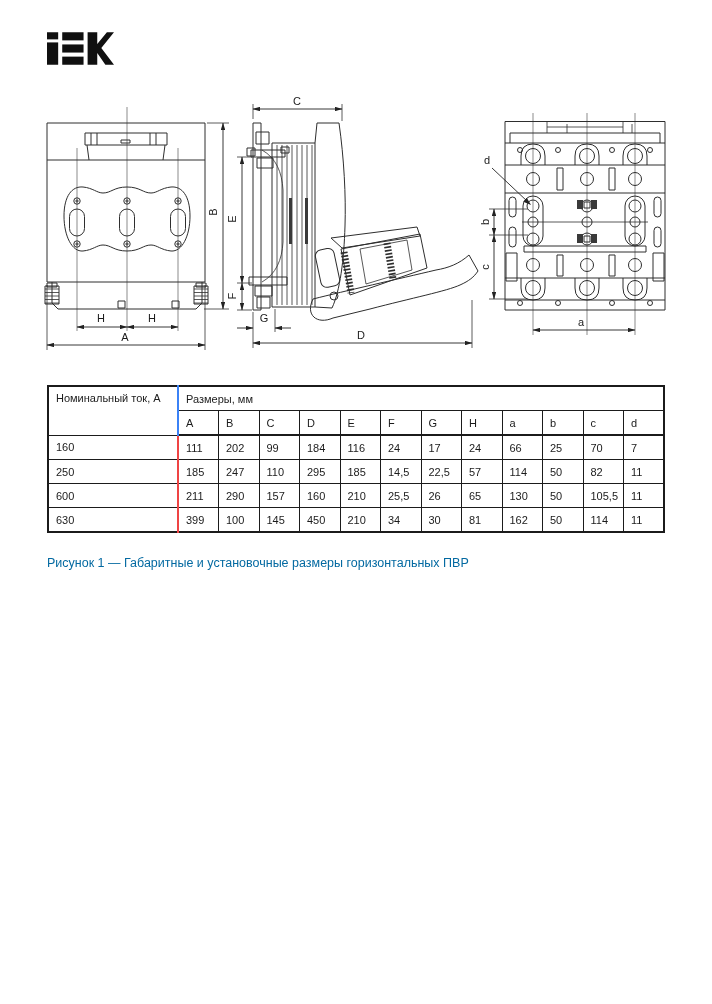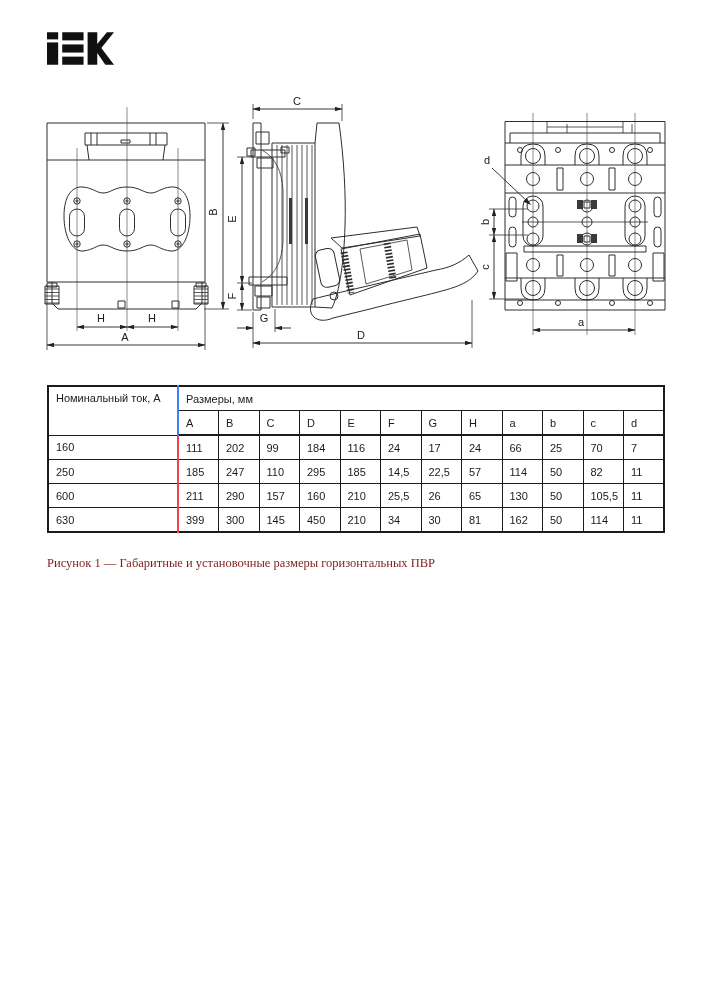--- a/index.html
+++ b/index.html
@@ -15,21 +15,21 @@
   .ext{stroke:#333;stroke-width:.8;fill:none;}
   .serr{stroke:#2e2e2e;stroke-width:7;stroke-dasharray:1.7 1.7;fill:none;}
   .dark{fill:#3a3a3a;stroke:none;}
   table.sizes{position:absolute;left:47px;top:385px;width:618px;border-collapse:collapse;
         table-layout:fixed;border:2px solid #1b1b1b;font-size:11px;color:#1b1b1b;}
   .sizes td{border:1px solid #1b1b1b;height:23px;padding:0 2px 0 7px;text-align:left;
         vertical-align:middle;white-space:nowrap;overflow:hidden;font-weight:400;}
   .sizes td.cur{border-right:2px solid #ef4444;}
   .sizes td.cur-h{border-right:2px solid #3b82f6;vertical-align:top;padding-top:5px;}
   .sizes tr.hdr2 td{border-bottom:2px solid #1b1b1b;}
-  .caption{position:absolute;left:47px;top:556px;font-size:12.5px;line-height:1.25;color:#7f1d1d;font-family:Liberation Serif, serif;}
+  .caption{position:absolute;left:47px;top:556px;font-size:12.5px;line-height:1.25;color:#0369a1;}
 </style>
 </head>
 <body>
 
 <div class="page">
 
   <svg class="logo-svg" width="67" height="33" viewBox="0 0 66 32">
     <title>IEK</title>
     <g fill="#101010">
       <rect x="0" y="0" width="11" height="7"></rect>
@@ -365,21 +365,21 @@
           <td>26</td>
           <td>65</td>
           <td>130</td>
           <td>50</td>
           <td>105,5</td>
           <td>11</td>
         </tr>
         <tr>
           <td class="cur">630</td>
           <td>399</td>
-          <td>300</td>
+          <td>100</td>
           <td>145</td>
           <td>450</td>
           <td>210</td>
           <td>34</td>
           <td>30</td>
           <td>81</td>
           <td>162</td>
           <td>50</td>
           <td>114</td>
           <td>11</td>

